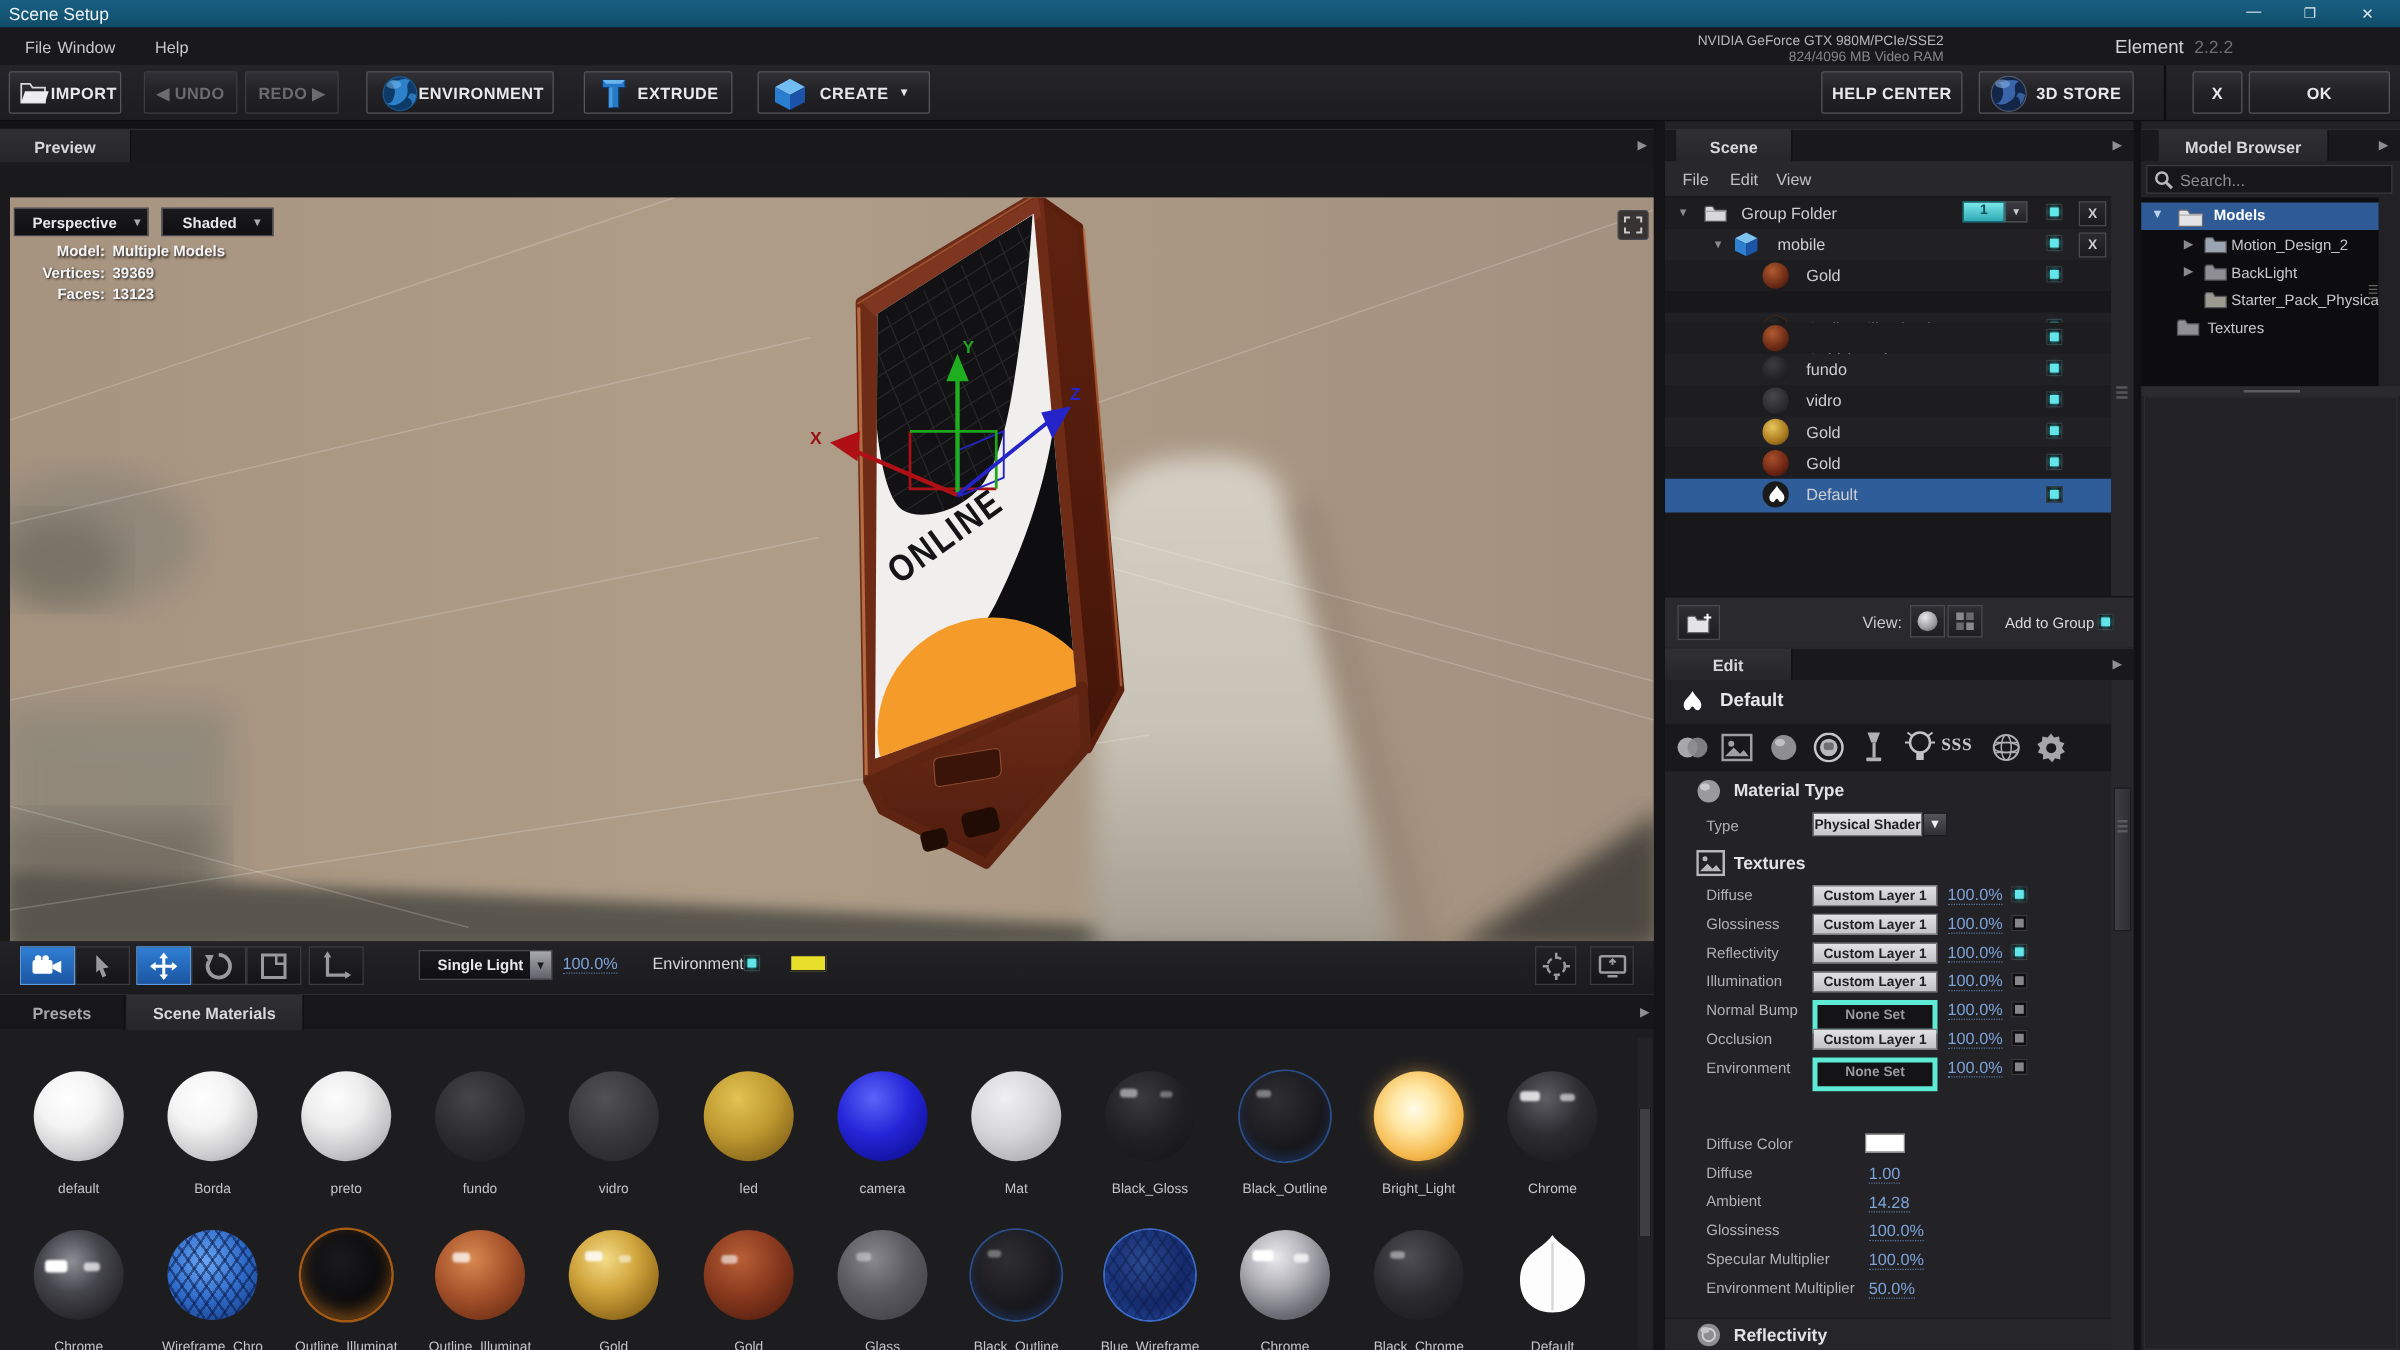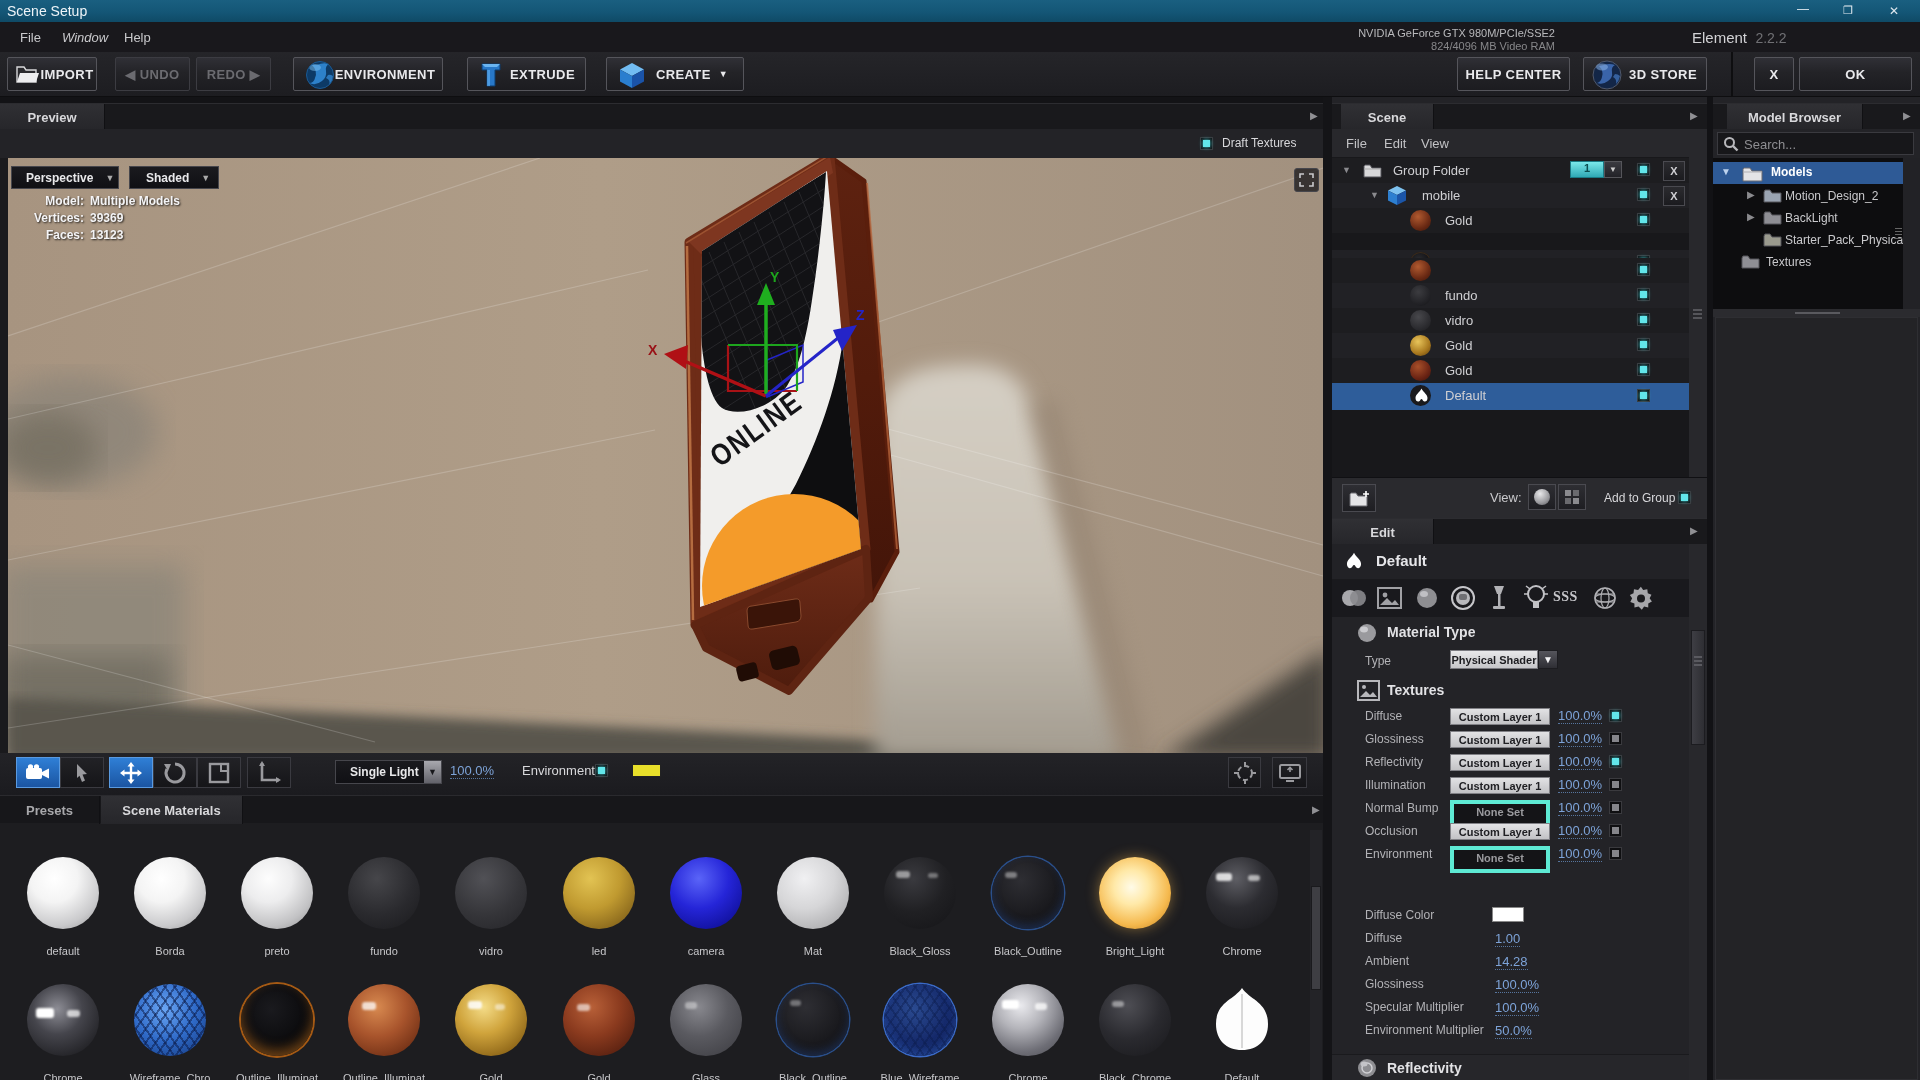--- a/index.html
+++ b/index.html
@@ -95,21 +95,21 @@
 
   <div id="titlebar" class="abs">
     <div class="ttl">Scene Setup</div>
     <div class="winbtn" style="left:1788px;top:2px;">—</div>
     <div class="winbtn" style="left:1833px;top:4px;font-size:11px;">❐</div>
     <div class="winbtn" style="left:1879px;top:4px;">✕</div>
   </div>
 
   <div id="menubar" class="abs">
     <div class="mi" style="left:20px;">File</div>
-    <div class="mi" style="left:62px;font-style:italic;">Window</div>
+    <div class="mi" style="left:46px;">Window</div>
     <div class="mi" style="left:124px;">Help</div>
     <div id="gpu1">NVIDIA GeForce GTX 980M/PCIe/SSE2</div>
     <div id="gpu2">824/4096 MB Video RAM</div>
     <div id="elem">Element&nbsp; <span>2.2.2</span></div>
   </div>
 
   <div id="toolbar" class="abs">
     <div class="tbtn" style="left:7px;width:90px;padding-left:30px;">
       <svg class="abs" style="left:6px;top:5px;" width="27" height="23" viewBox="0 0 27 23">
           <path d="M3,4 L10,4 L12,7 L22,7 L22,19 L3,19 Z" fill="#2a2a2e" stroke="#d8d8da" stroke-width="1.4"></path>
@@ -154,26 +154,20 @@
     <div class="tbtn" style="left:1754px;width:40px;">X</div>
     <div class="tbtn" style="left:1799px;width:113px;">OK</div>
     <div class="abs" style="left:1731px;top:0;width:2px;height:44px;background:#0e0e10;"></div>
   </div>
 
   <div class="abs" style="left:0;top:97px;width:1920px;height:6px;background:#131316;"></div>
 
   <div id="prevtabs" class="abs tabrow">
     <div class="tab" style="left:0;width:105px;">Preview</div>
     <div class="arrowbtn" style="left:1310px;">▶</div>
-  </div>
-  <div id="draftstrip" class="abs">
-    <div class="chk" style="left:1200px;top:8px;">
-        <i></i>
-      </div>
-    <div style="position:absolute;left:1222px;top:7px;color:#d8d8db;font-size:12px;">Draft Textures</div>
   </div>
 
   <div id="viewport" class="abs">
     <svg width="1315" height="595" viewBox="8 158 1315 595">
       <defs>
         <linearGradient id="wall" x1="0" y1="0" x2="1" y2="0">
           <stop offset="0" stop-color="#a79480"></stop>
           <stop offset="0.45" stop-color="#af9d88"></stop>
           <stop offset="1" stop-color="#a2917f"></stop>
         </linearGradient>

